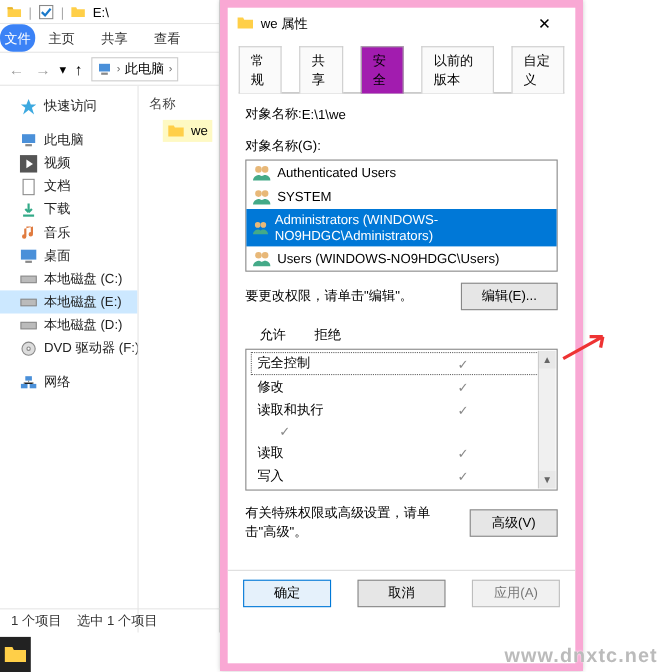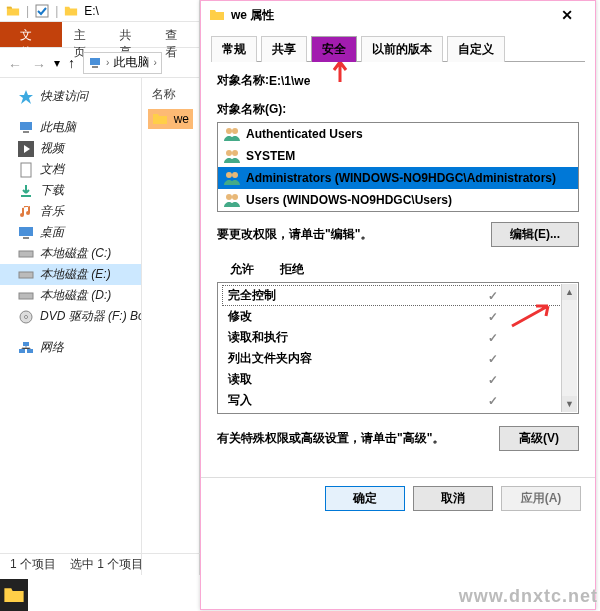--- a/index.html
+++ b/index.html
@@ -4,69 +4,69 @@
 <style>
 * { box-sizing: border-box; margin: 0; padding: 0; font-family: "Microsoft YaHei", "Segoe UI", sans-serif; font-size: 12px; }
 body { width: 600px; height: 611px; background: #fff; position: relative; overflow: hidden; }
 
 
 .explorer { position: absolute; left: 0; top: 0; width: 200px; height: 575px; background: #fff; border-right: 1px solid #ddd; }
 .qat { height: 22px; display: flex; align-items: center; gap: 6px; padding: 0 6px; border-bottom: 1px solid #e5e5e5; background:#fff; }
 .qat .folder-ico { width: 14px; height: 14px; }
 .qat .sep { color:#aaa; }
 .ribbon { height: 26px; display:flex; align-items:stretch; background:#fff; border-bottom:1px solid #e5e5e5;}
-.ribbon .file-tab { background:#c2410c; color:#fff; padding:5px 20px; }
+.ribbon .file-tab { background:#3b82f6; color:#fff; padding:5px 4px;border-radius:12px; }
 .ribbon .tab { padding:5px 12px; color:#333; }
 .navbar { height:30px; display:flex; align-items:center; gap:6px; padding:0 6px; border-bottom:1px solid #e5e5e5;}
 .navbar .arrow { color:#000; font-size:14px; padding:0 2px;}
 .navbar .arrow.dis { color:#999; }
 .crumb { display:flex; align-items:center; height:22px; border:1px solid #ccc; padding:0 4px; gap:4px; background:#fff;}
 .explorer-body { display:flex; height:calc(100% - 78px); }
 .nav-tree { width:155px; border-right:1px solid #e5e5e5; padding:8px 0; overflow:hidden; }
-.tree-item { display:flex; align-items:center; gap:6px; padding:2px 4px 2px 18px; color:#222; white-space:nowrap;font-style:italic; }
+.tree-item { display:flex; align-items:center; gap:6px; padding:2px 4px 2px 18px; color:#222; white-space:nowrap; }
 .tree-item.sel { background:#cce8ff; }
 .tree-item .ico { width:16px; height:16px; display:inline-flex; align-items:center; justify-content:center; }
 .tree-gap { height:10px; }
 .content { flex:1; padding:6px; }
 .col-header { color:#444; padding:2px 4px 6px; }
-.file-row { display:flex; align-items:center; gap:6px; background:#fdba74; padding:2px 4px; }
+.file-row { display:flex; align-items:center; gap:6px; background:#fef9c3; padding:2px 4px;margin-left:16px; }
 .statusbar { position:absolute; bottom:0; left:0; width:200px; height:22px; border-top:1px solid #e5e5e5; display:flex; align-items:center; gap:14px; padding:0 10px; color:#333;margin-top:40px;}
 
 
-.dialog { position:absolute; left:200px; top:0; width:396px; height:610px; background:#fff; border:1px solid #f9a8d4; box-shadow:0 0 4px rgba(0,0,0,.2);font-weight:bold; }
+.dialog { position:absolute; left:200px; top:0; width:330px; height:610px; background:#fff; border:7px solid #f9a8d4; box-shadow:0 0 4px rgba(0,0,0,.2); }
 .titlebar { height:28px; display:flex; align-items:center; padding:0 8px; }
 .titlebar .ico { width:16px; height:16px; margin-right:6px;}
 .titlebar .title { flex:1; color:#000; }
 .titlebar .x { width:40px; text-align:center; font-size:14px; color:#000; padding:4px 0;}
-.tabs { display:flex; padding:6px 10px 0 10px; gap:4px; font-size:12px; }
+.tabs { display:flex; padding:6px 10px 0 10px; gap:16px; font-size:12px; }
 .dtab { padding:4px 10px; border:1px solid transparent; border-bottom:none; background:#f0f0f0; margin-right:0; position:relative; top:1px;}
 .dtab.active { background:#a21caf; border-color:#aaa; z-index:2; }
 .dtab:not(.active){ border-color:#ccc; background:#fafafa;}
 .tab-underline { margin:0 10px; border-top:1px solid #aaa; }
 .panel { padding:10px 16px; }
 .row { display:flex; align-items:center; margin-bottom:12px;}
 .label { color:#000; }
 .groupbox { border:1px solid #888; background:#fff; margin-bottom:6px; }
 .gh-item { display:flex; align-items:center; gap:6px; padding:3px 6px;}
-.gh-item.sel { background:#0078d7; color:#000000; }
+.gh-item.sel { background:#0078d7; color:#ffffff; }
 .users-ico { width:16px; height:16px; }
 .edit-row { display:flex; align-items:center; justify-content:space-between; margin:10px 0 14px; }
 .btn { border:1px solid #888; background:#e6e6e6; padding:3px 18px; min-width:80px; text-align:center;}
 .perm-header { display:flex; align-items:center; font-size:12px; margin-bottom:4px;}
 .perm-header .ph-name { flex:1; }
 .perm-header .ph-col { width:50px; text-align:center; }
 .perm-box { border:1px solid #888; padding:2px 0; position:relative; }
 .perm-row { display:flex; align-items:center; padding:2px 10px; }
 .perm-row .pname { flex:1; }
 .perm-row .pcol { width:50px; text-align:center; color:#888; }
 .perm-row.first { outline:1px dotted #666; outline-offset:-1px; margin:0 4px; padding:2px 6px;}
 .perm-scroll { position:absolute; right:1px; top:1px; bottom:1px; width:16px; background:#f0f0f0; border-left:1px solid #ccc;}
 .perm-scroll .sbtn { height:16px; display:flex; align-items:center; justify-content:center; color:#666; font-size:9px; background:#e8e8e8;}
 .adv-row { display:flex; align-items:center; justify-content:space-between; margin-top:12px; gap:8px;}
-.dlg-buttons { display:flex; gap:8px; justify-content:flex-end; padding:8px 14px; border-top:1px solid #ddd; margin-top:16px;}
+.dlg-buttons { display:flex; gap:24px; justify-content:flex-end; padding:8px 14px; border-top:1px solid #ddd; margin-top:16px;}
 .dlg-buttons .btn.primary { border:1px solid #0078d7; background:#e5f1fb; }
 
 
 .redarrow { position:absolute; pointer-events:none; }
 .watermark { position:absolute; right:2px; bottom:4px; color:#bbb; font-size:18px; font-weight:bold; text-shadow:0 0 2px #fff; letter-spacing:1px;}
 .taskbar { position:absolute; left:0; bottom:0; width:28px; height:32px; background:#222; }
 .taskbar .tb-ico { width:22px; height:22px; margin:5px auto; display:block; }
 
 
 .svg { display:block; }
@@ -322,21 +322,20 @@
           <span class="pname">修改</span>
           <span class="pcol">✓</span>
           <span class="pcol"></span>
         </div>
       <div class="perm-row">
           <span class="pname">读取和执行</span>
           <span class="pcol">✓</span>
           <span class="pcol"></span>
         </div>
       <div class="perm-row">
-          <span class="pname">列出文件夹内容</span>
           <span class="pcol">✓</span>
           <span class="pcol"></span>
         </div>
       <div class="perm-row">
           <span class="pname">读取</span>
           <span class="pcol">✓</span>
           <span class="pcol"></span>
         </div>
       <div class="perm-row">
           <span class="pname">写入</span>

